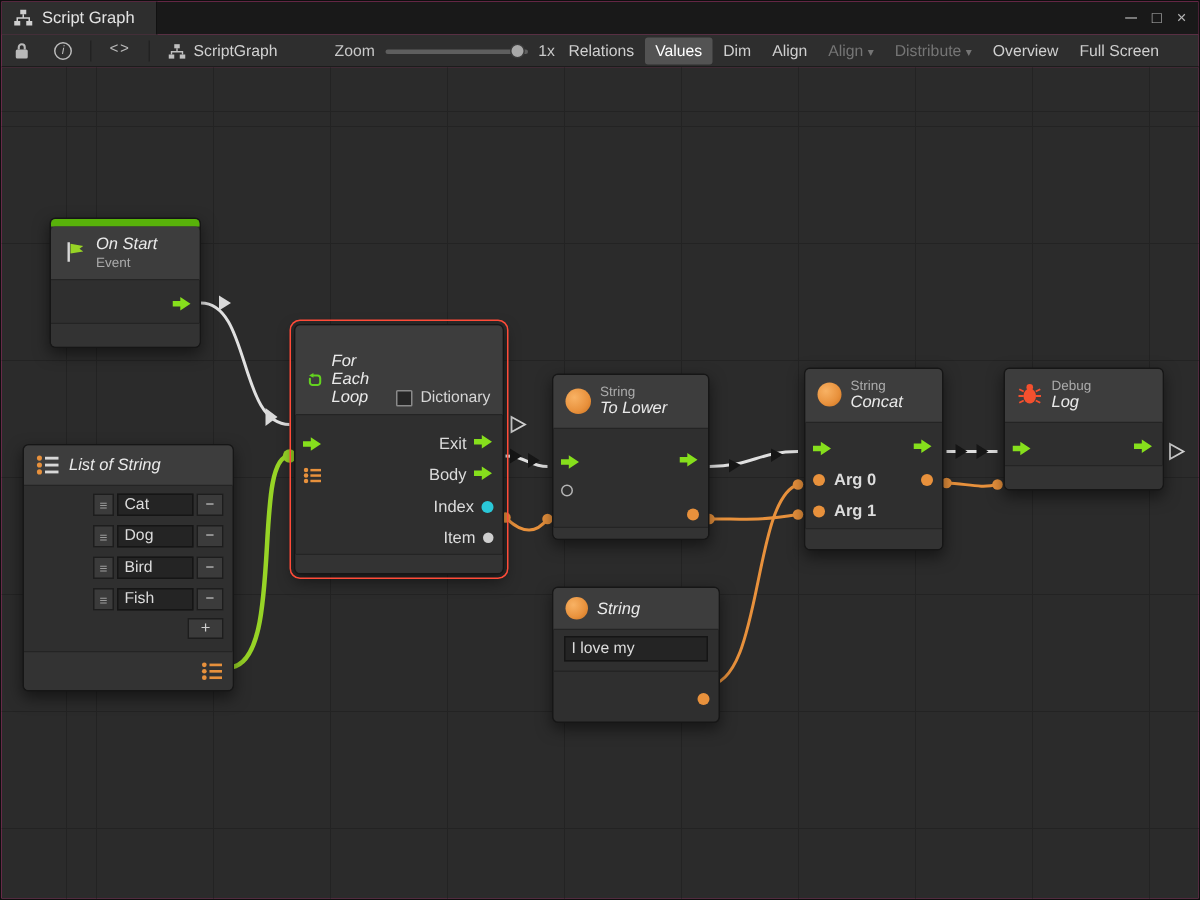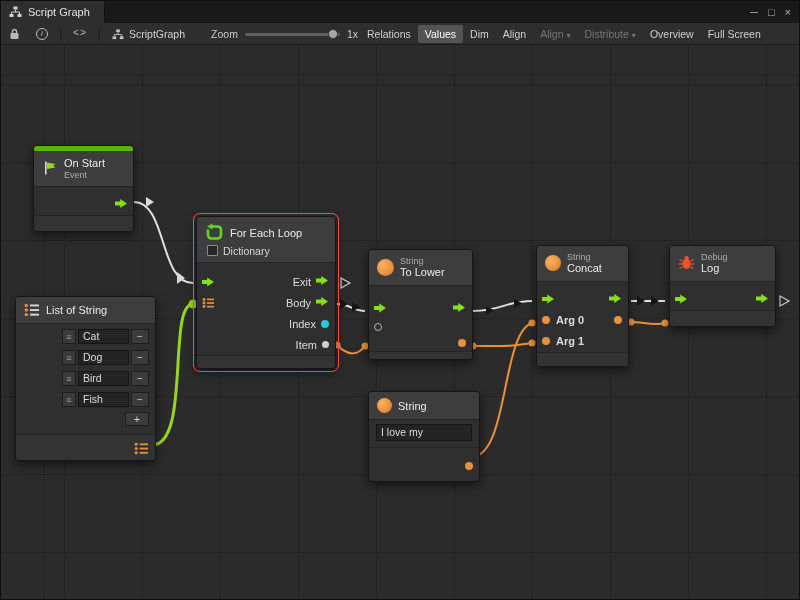--- a/index.html
+++ b/index.html
@@ -13,21 +13,21 @@
   .win-controls{margin-left:auto;display:flex;align-items:center;gap:10px;padding-right:10px;color:#b5b5b5;font-size:11px;}
   .win-controls span{cursor:default;line-height:1;}
 
   
   .toolbar{position:absolute;left:0;top:22px;width:800px;height:22px;background:#2e2e2e;border-bottom:1px solid #1c1c1c;display:flex;align-items:center;font-size:10.5px;color:#c9c9c9;}
   .ticon{display:flex;align-items:center;justify-content:center;padding:0 8px;height:100%;}
   .tsep{width:1px;height:14px;background:#222;margin:0 4px;}
   .info-circle{width:12px;height:12px;border:1px solid #b9b9b9;border-radius:50%;color:#b9b9b9;font-size:8px;display:flex;align-items:center;justify-content:center;font-style:italic;}
   .code-glyph{font-family:"Liberation Mono", monospace;font-size:10px;color:#b9b9b9;letter-spacing:1px;}
   .crumb{display:flex;align-items:flex-end;gap:5px;padding:0 8px;color:#d2d2d2;}
-  .zoom-wrap{display:flex;align-items:center;gap:7px;margin-left:18px;}
+  .zoom-wrap{display:flex;align-items:center;gap:7px;margin-left:30px;}
   .slider{position:relative;width:95px;height:12px;}
   .slider .track{position:absolute;left:0;right:0;top:5px;height:3px;background:#5e5e5e;border-radius:2px;}
   .slider .handle{position:absolute;right:2px;top:1px;width:10px;height:10px;border-radius:50%;background:#a8a8a8;border:1px solid #3a3a3a;}
   .tbtns{margin-left:2px;display:flex;align-items:center;height:100%;}
   .tbtn{padding:3px 7px;border-radius:2px;color:#cfcfcf;white-space:nowrap;}
   .tbtn.active{background:#535353;color:#fff;}
   .tbtn.disabled{color:#757575;}
   .caret{font-size:8px;margin-left:3px;}
 
   
@@ -36,21 +36,21 @@
       repeating-linear-gradient(to right, #232323 0 1px, transparent 1px 78px),
       repeating-linear-gradient(to bottom, #232323 0 1px, transparent 1px 78px);
     background-position:63px 39px;}
   .wires{position:absolute;left:0;top:0;width:800px;height:556px;pointer-events:none;}
 
   
   .node{position:absolute;background:#2f2f2f;border:1px solid #161616;border-radius:4px;box-shadow:0 4px 10px rgba(0,0,0,.5);color:#dcdcdc;}
   .node.selected{outline:1.5px solid #ff4b38;outline-offset:2px;}
   .nh{background:#3d3d3d;border-bottom:1px solid #242424;border-radius:3px 3px 0 0;display:flex;align-items:center;gap:6px;padding:6px 8px;}
   .nh .col{display:flex;flex-direction:column;line-height:1.15;}
-  .nt{font-size:11px;color:#eaeaea;}
+  .nt{font-size:11px;color:#eaeaea;font-style:italic;}
   .ns{font-size:9px;color:#ababab;}
   .ngrp{font-size:9px;color:#ababab;}
   .green-strip{height:5px;background:#58b20a;border-radius:3px 3px 0 0;}
   .pr{position:relative;height:21px;display:flex;align-items:center;justify-content:flex-end;gap:5px;padding:0 6px;font-size:11px;color:#dcdcdc;}
   .pr.short{height:16px;}
   .pl{position:absolute;left:5px;top:50%;transform:translateY(-50%);display:flex;align-items:center;}
   .lbl-l{position:absolute;left:19px;top:50%;transform:translateY(-50%);font-weight:bold;}
   .dot{width:8px;height:8px;border-radius:50%;display:inline-block;}
   .dot.orange{background:#e8913c;}
   .dot.teal{background:#2ac8d8;}
@@ -73,23 +73,23 @@
   .lfield{flex:1;height:15px;background:#242424;border:1px solid #151515;color:#dcdcdc;font-size:10.5px;line-height:13px;padding:0 4px;overflow:hidden;}
   .lminus{width:18px;height:15px;background:#3b3b3b;color:#cfcfcf;font-size:10px;display:flex;align-items:center;justify-content:center;border:1px solid #1d1d1d;}
   .plusrow{height:18px;display:flex;justify-content:flex-end;align-items:center;padding-right:6px;}
   .lplus{width:24px;height:14px;background:#3b3b3b;color:#cfcfcf;font-size:11px;line-height:12px;text-align:center;border:1px solid #1d1d1d;}
   #node-list .spacer{height:6px;}
   #node-list .nfooter{position:relative;height:26px;border-radius:0 0 3px 3px;}
   #node-list .nfooter .licon{position:absolute;right:6px;top:6px;}
 
   
   #node-foreach{left:195px;top:171px;width:140px;}
-  #node-foreach .nh{flex-direction:column;align-items:stretch;gap:3px;padding:6px 8px 5px;}
+  #node-foreach .nh{align-items:stretch;gap:3px;padding:18px 8px 5px;}
   .nh-line{display:flex;align-items:center;gap:6px;}
-  .checkline{display:flex;align-items:flex-start;gap:5px;margin-left:2px;font-size:10.5px;color:#d6d6d6;}
+  .checkline{display:flex;align-items:flex-end;gap:5px;margin-left:2px;font-size:10.5px;color:#d6d6d6;}
   .checkbox{width:11px;height:11px;background:#262626;border:1px solid #8a8a8a;border-radius:1px;}
   #node-foreach .body{padding-top:8px;}
   #node-foreach .nfooter{height:13px;border-radius:0 0 3px 3px;}
 
   
   #node-tolower{left:367px;top:204px;width:105px;}
   #node-tolower .body{padding-top:12px;}
   #node-tolower .nfooter{height:8px;border-radius:0 0 3px 3px;}
 
   

